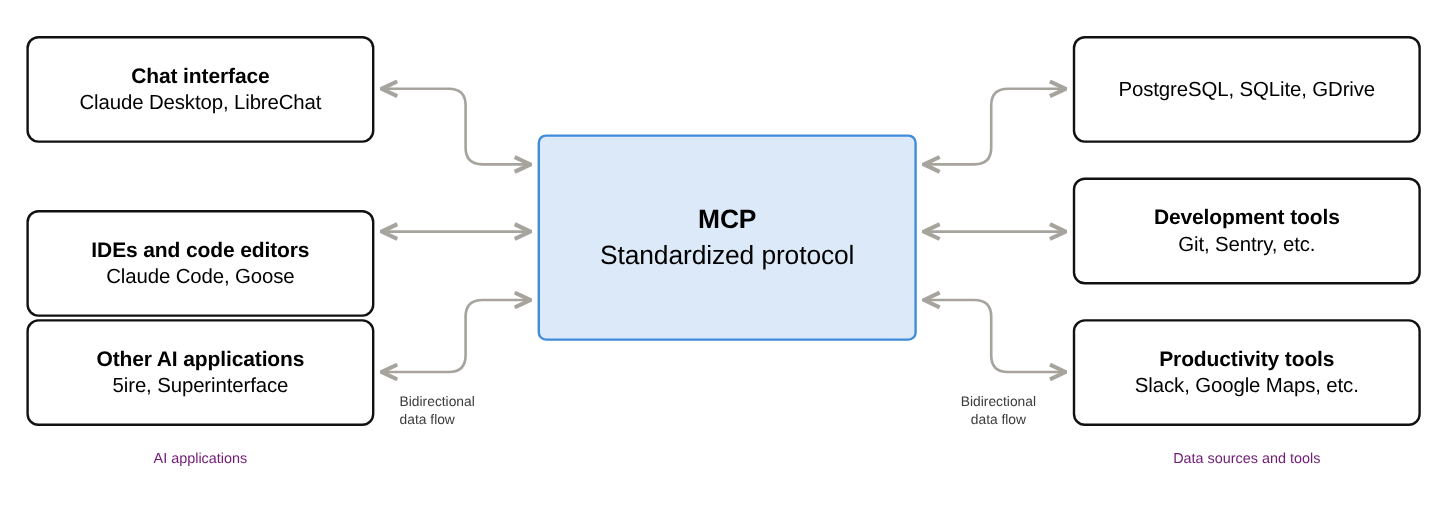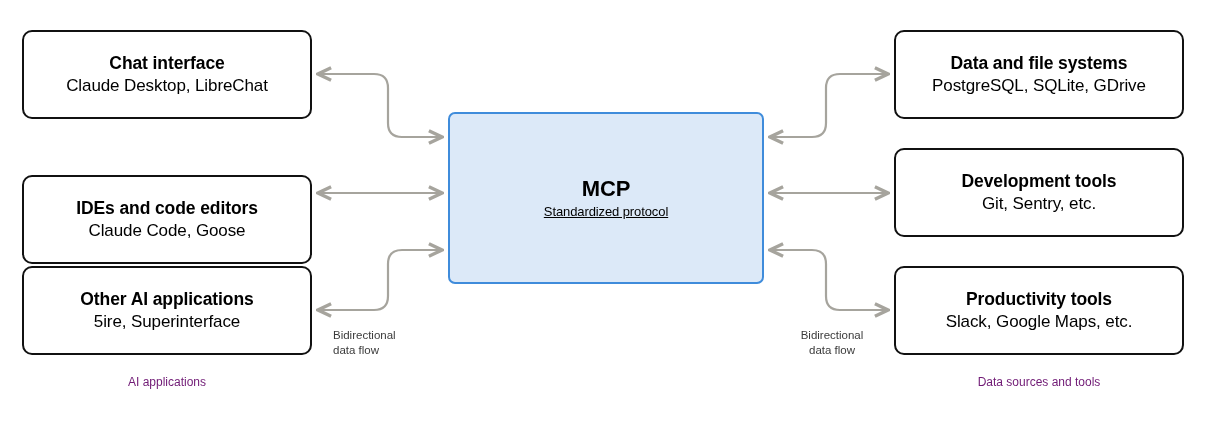--- a/index.html
+++ b/index.html
@@ -47,21 +47,21 @@
     letter-spacing: -0.1px;
     white-space: nowrap;
     margin-top: 1px;
   }
   .node.hub {
     border: 2.2px solid #3f8cdb;
     background: #dce9f8;
     border-radius: 7px;
   }
   .node.hub .title { font-size: 22px; }
-  .node.hub .subtitle { font-size: 13px; text-decoration: underline; }
+  .node.hub .subtitle { font-size: 22px; }
 
   
   #box-chat      { left: 22px;  top: 30px;  width: 290px; height: 89px; }
   #box-ide       { left: 22px;  top: 148px; width: 290px; height: 89px; margin-top: 27px; }
   #box-otherai   { left: 22px;  top: 266px; width: 290px; height: 89px; }
 
   
   #box-data      { left: 894px; top: 30px;  width: 290px; height: 89px; }
   #box-devtools  { left: 894px; top: 148px; width: 290px; height: 89px; }
   #box-prod      { left: 894px; top: 266px; width: 290px; height: 89px; }
@@ -145,21 +145,20 @@
     <div class="title">Other AI applications</div>
     <div class="subtitle">5ire, Superinterface</div>
   </div>
 
   <div class="node hub" id="box-mcp">
     <div class="title">MCP</div>
     <div class="subtitle">Standardized protocol</div>
   </div>
 
   <div class="node" id="box-data">
-    <div class="title">Data and file systems</div>
     <div class="subtitle">PostgreSQL, SQLite, GDrive</div>
   </div>
 
   <div class="node" id="box-devtools">
     <div class="title">Development tools</div>
     <div class="subtitle">Git, Sentry, etc.</div>
   </div>
 
   <div class="node" id="box-prod">
     <div class="title">Productivity tools</div>

